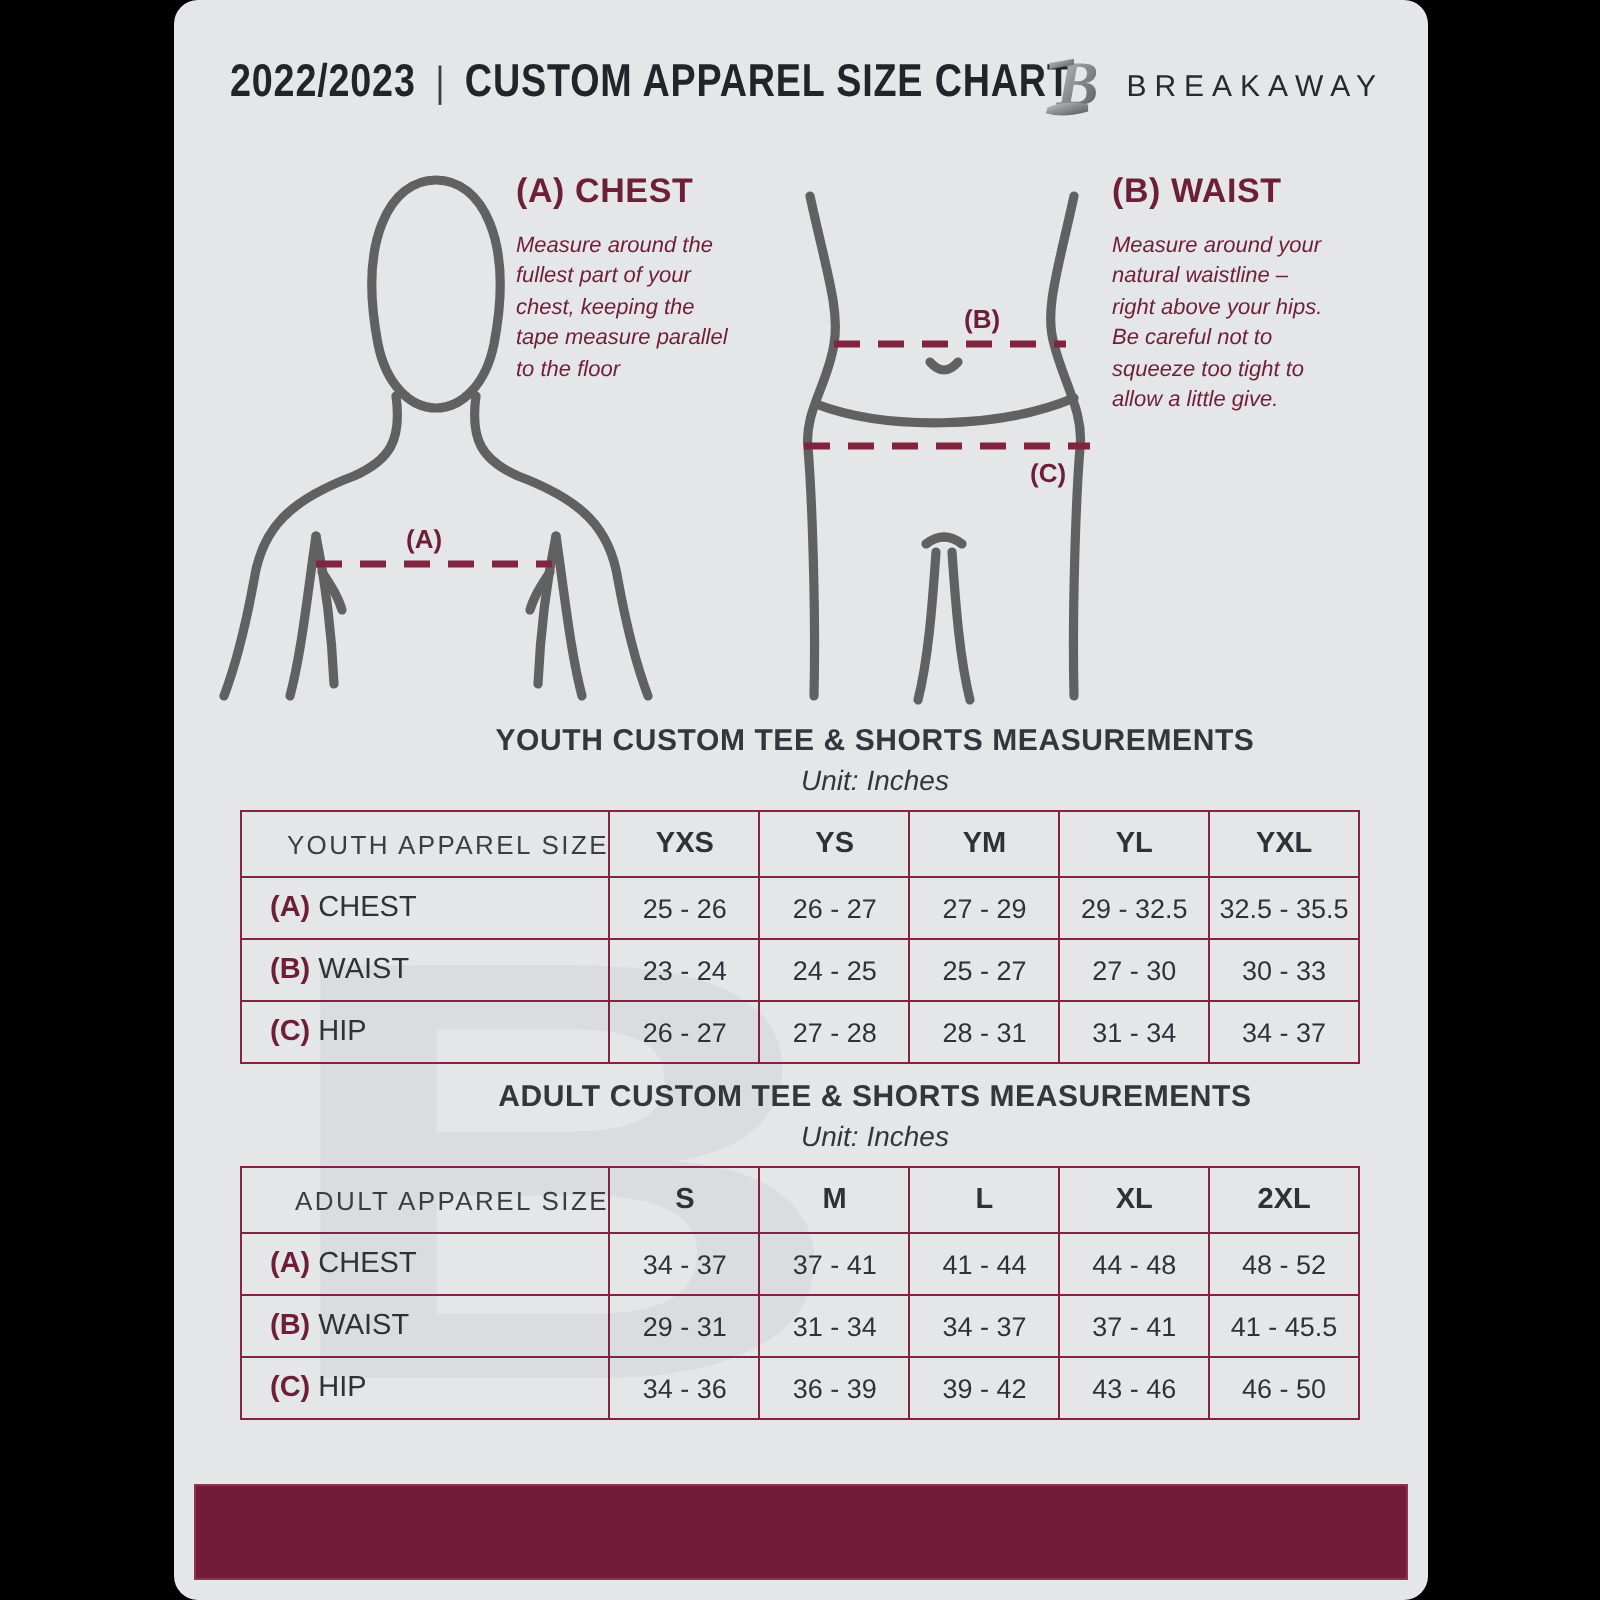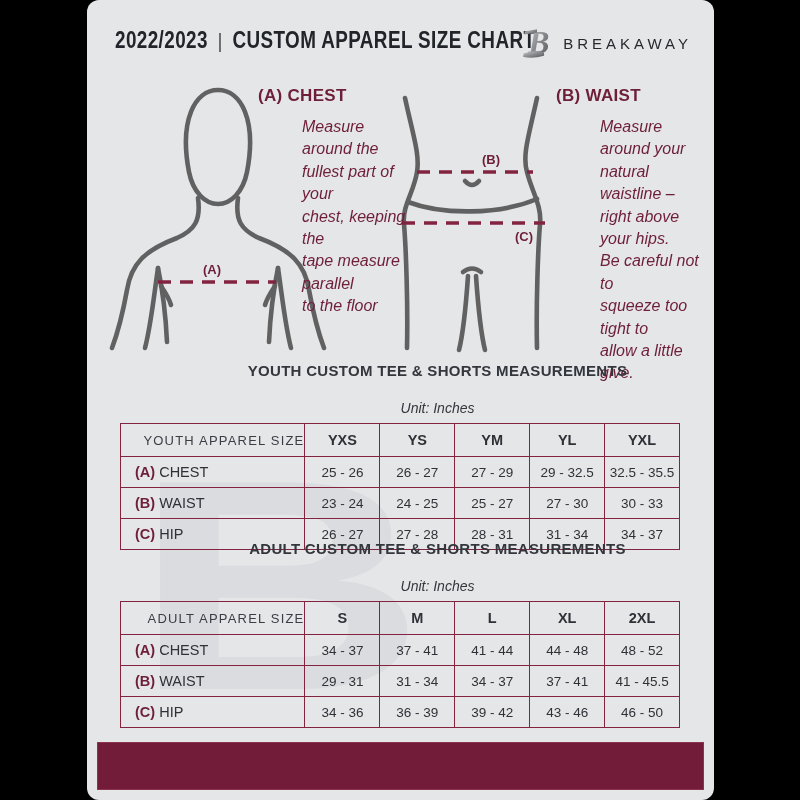--- a/index.html
+++ b/index.html
@@ -34,32 +34,32 @@
   
   .fig{position:absolute;z-index:1;}
   .fig-upper{left:10px;top:80px;}
   .fig-lower{left:300px;top:80px;}
   .sil{stroke:var(--sil);stroke-width:4.6;fill:none;stroke-linecap:round;}
   .dash{stroke:var(--border);stroke-width:3.6;fill:none;stroke-dasharray:13 9;}
   .marker{font-family:"Liberation Sans",sans-serif;font-weight:bold;font-size:13px;fill:var(--maroon);}
 
   .instr{position:absolute;z-index:1;}
   .instr h3{font-size:17px;font-weight:bold;color:var(--maroon);letter-spacing:.3px;}
-  .instr p{margin-top:10px;font-size:16px;line-height:1.4;font-style:italic;
-    color:var(--maroon);white-space:pre-line;margin-left:44px;}
+  .instr p{margin-top:10px;font-size:11px;line-height:1.4;font-style:italic;
+    color:var(--maroon);white-space:pre-line;}
   .instr-a{left:171px;top:86px;width:150px;}
   .instr-b{left:469px;top:86px;width:145px;}
   .instr-c{left:469px;top:220px;width:145px;}
 
   
   .tbl-wrap{position:absolute;left:33px;width:635px;z-index:1;}
   .tbl-youth{top:362px;}
   .tbl-adult{top:540px;}
   .tbl-title{text-align:center;font-weight:bold;font-size:15px;color:#33373c;letter-spacing:.3px;}
-  .tbl-unit{text-align:center;font-size:14px;font-style:italic;color:#33373c;margin-top:21px;}
+  .tbl-unit{text-align:center;font-size:14px;font-style:italic;color:#33373c;margin-top:3px;}
   table{width:560px;border-collapse:collapse;margin-top:7px;table-layout:fixed;}
   th,td{border:1.7px solid var(--border);color:var(--ink);text-align:center;}
   thead th{height:33px;font-weight:bold;font-size:14.5px;}
   thead th.label-col{width:33%;text-align:right;padding-left:14px;
     font-weight:400;font-size:13px;letter-spacing:1.2px;color:#3a3e44;}
   tbody td{height:31px;font-size:13.5px;}
   td.label-cell{text-align:left;padding-left:14px;font-size:14.5px;}
   td.label-cell .prefix{font-weight:bold;color:var(--maroon);}
 
   

